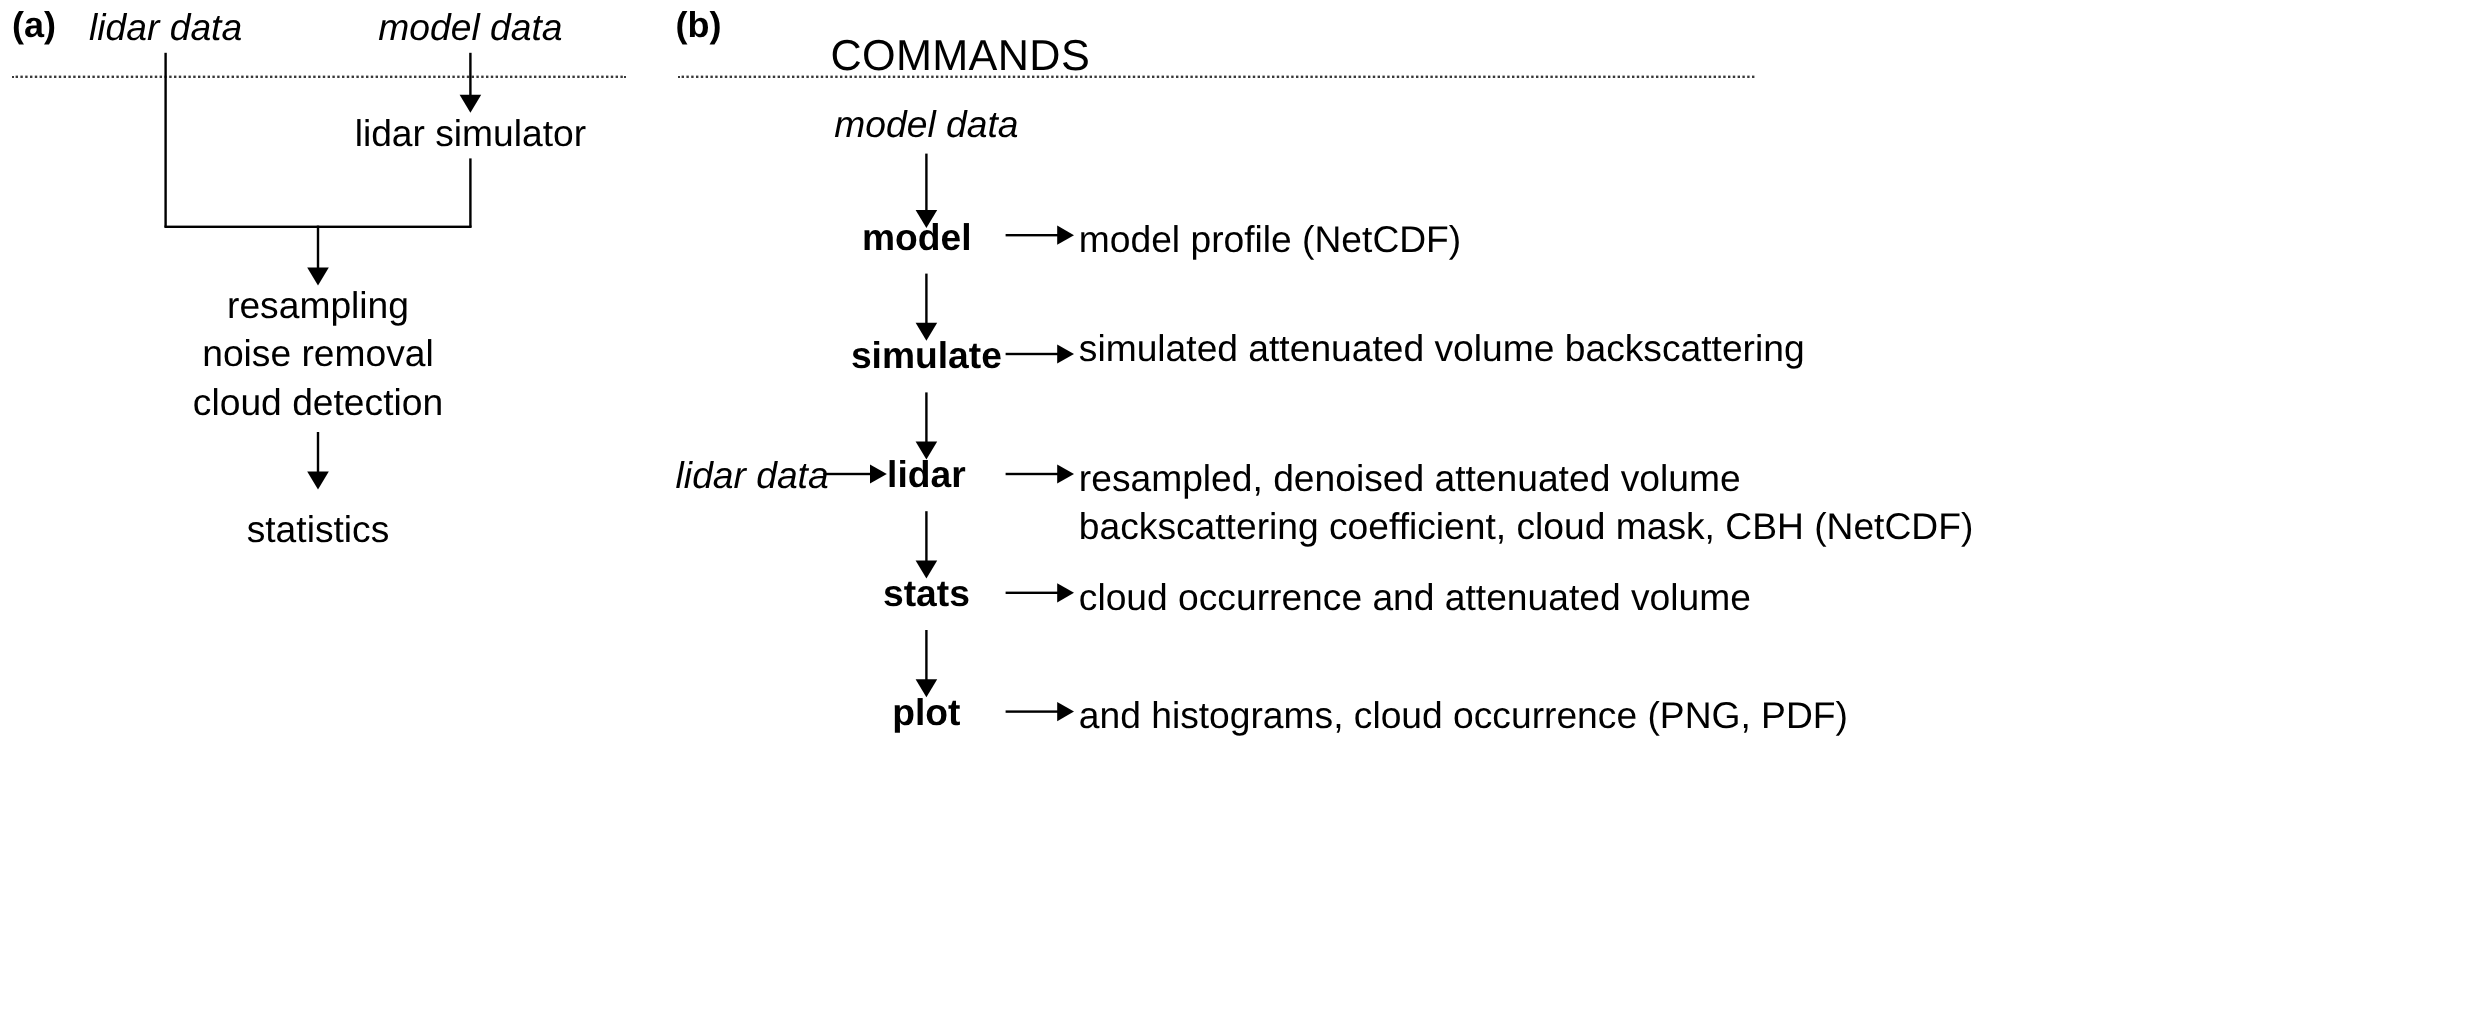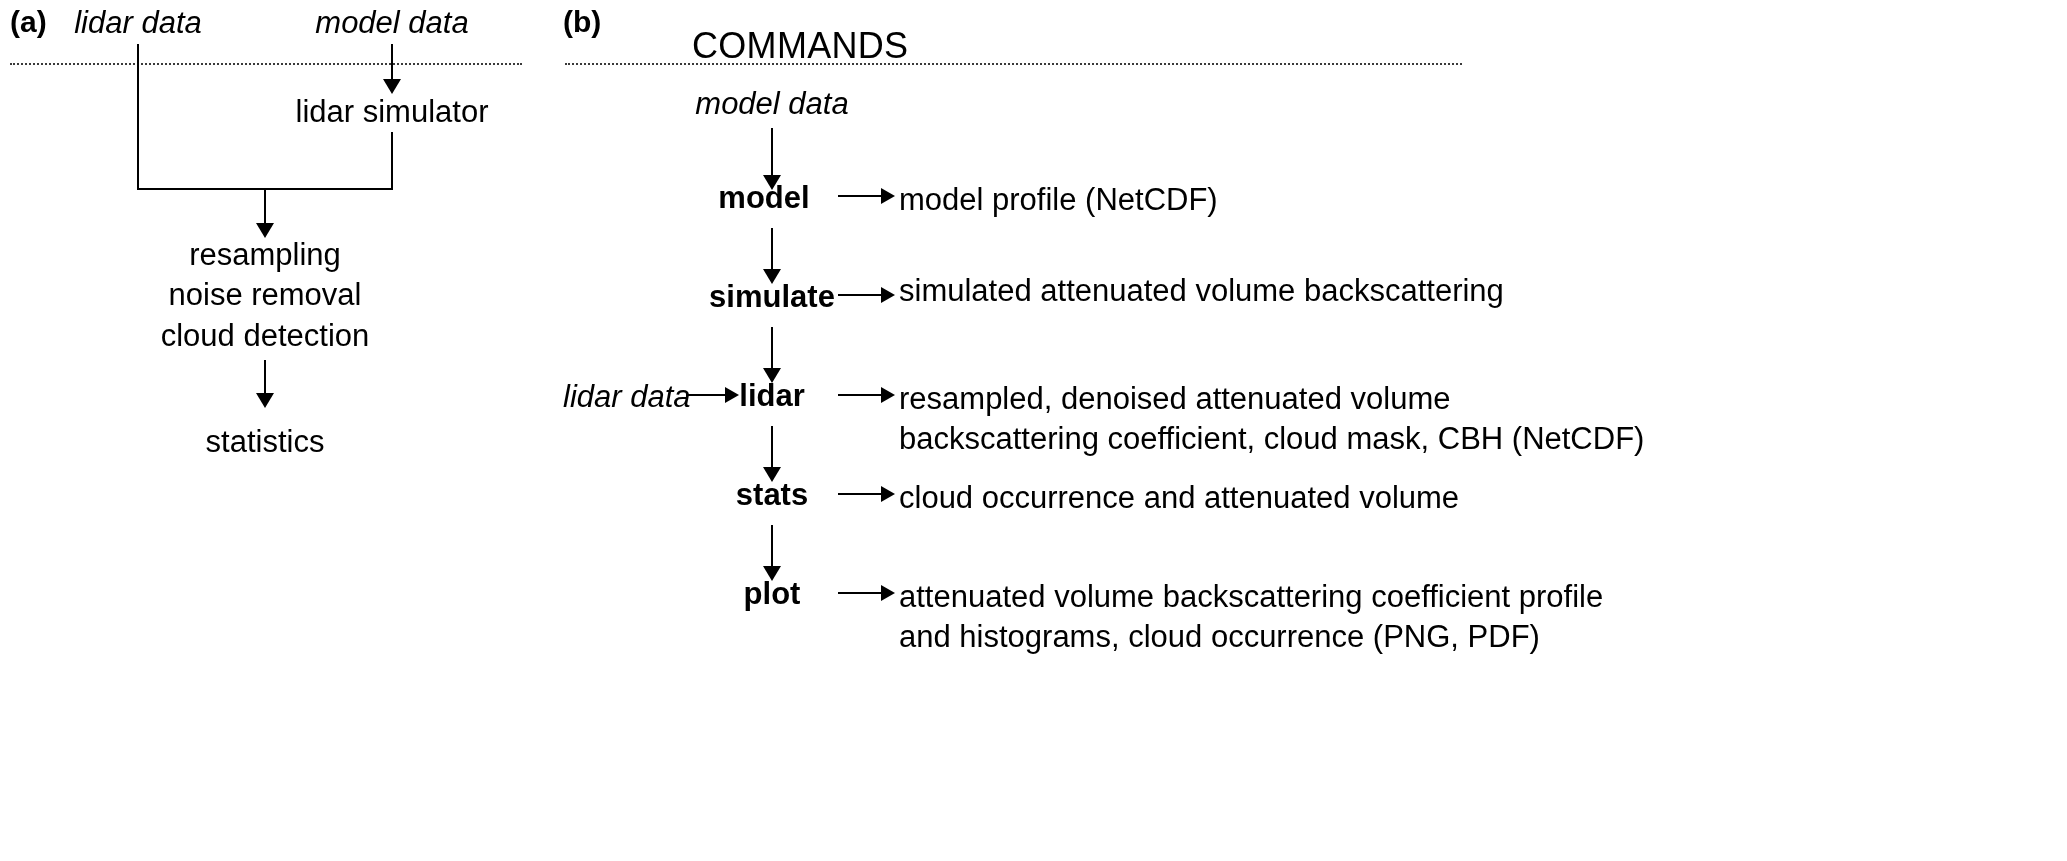--- a/index.html
+++ b/index.html
@@ -239,15 +239,14 @@
 </div>
 
 <div class="abs node bold centered" style="left:772px; top:578px;">plot</div>
 
 <div class="abs arrow-right" style="left:838px; top:584px; width:57px; height:18px;">
   <div class="stem" style="width:48px;"></div>
   <div class="head"></div>
 </div>
 
 <div class="abs out-text" style="left:899px; top:577px;">
-  <div>attenuated volume backscattering coefficient profile</div>
   <div>and histograms, cloud occurrence (PNG, PDF)</div>
 </div>
 
 </body></html>

